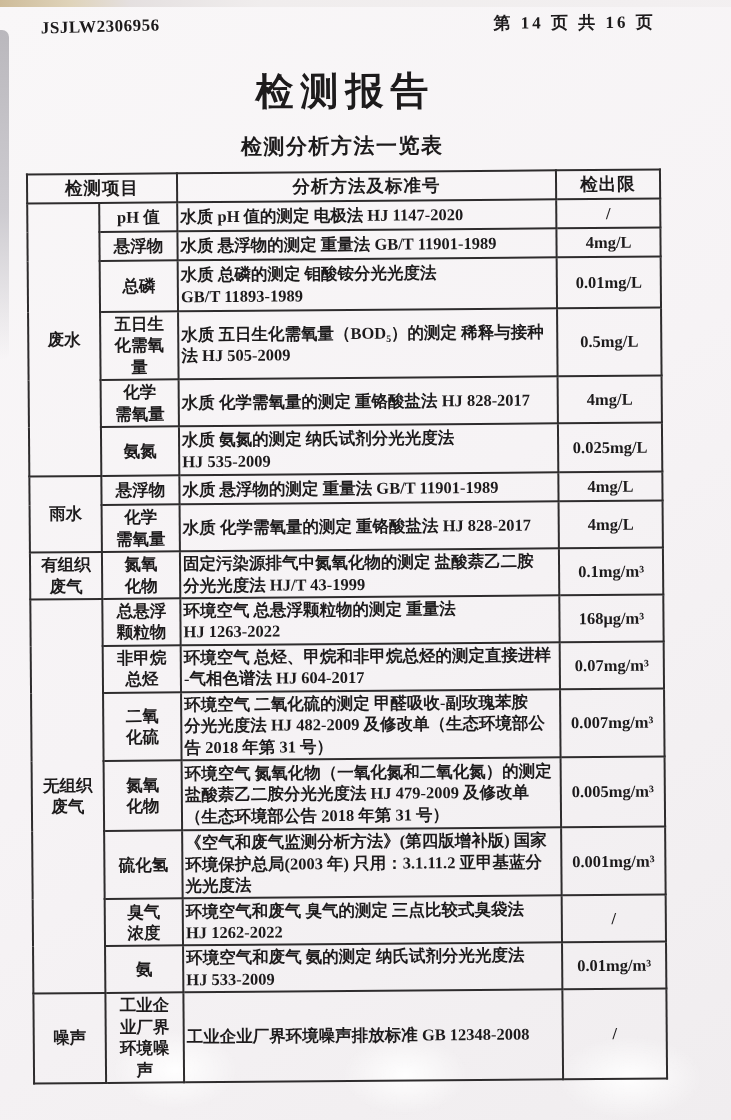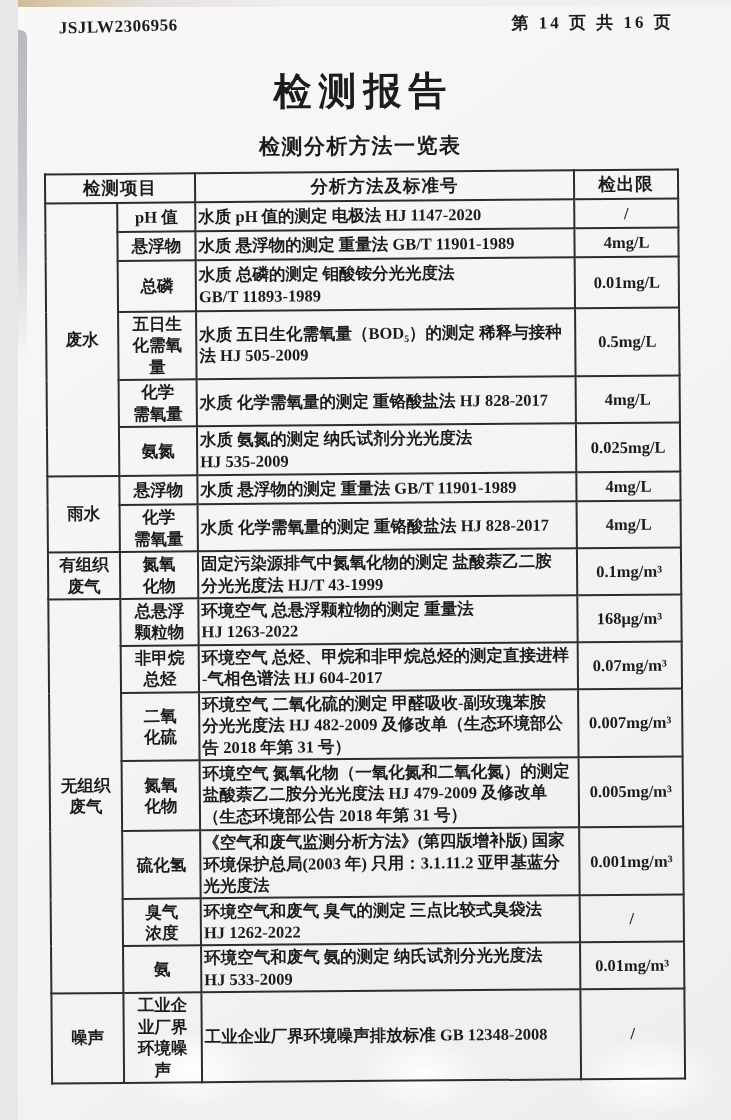--- a/index.html
+++ b/index.html
@@ -5,21 +5,20 @@
   html,body{margin:0;padding:0}
   body{
     width:731px;height:1120px;overflow:hidden;position:relative;
     background:#e9e6e8;
     font-family:"Liberation Serif","DejaVu Serif",serif;
     color:#1d1b1c;
   }
   .page{
     position:absolute;inset:0;
     background:linear-gradient(145deg,#f9f7f8 0%,#f6f3f5 50%,#f0edef 100%);
-    margin-left:18px;
   }
   .scan-top{
     position:absolute;top:0;left:0;width:100%;height:7px;
     background:linear-gradient(90deg,#c9b58f 0,#dccfb2 70px,#e2dddd 130px,#efecec 260px,#f2eff0 100%);
     opacity:.9;
   }
   .scan-left{
     position:absolute;top:30px;left:0;width:9px;height:330px;
     background:linear-gradient(180deg,#aaa8ae,#c3c1c7 55%,rgba(200,198,204,0));
     border-radius:0 7px 7px 0;opacity:.8;

